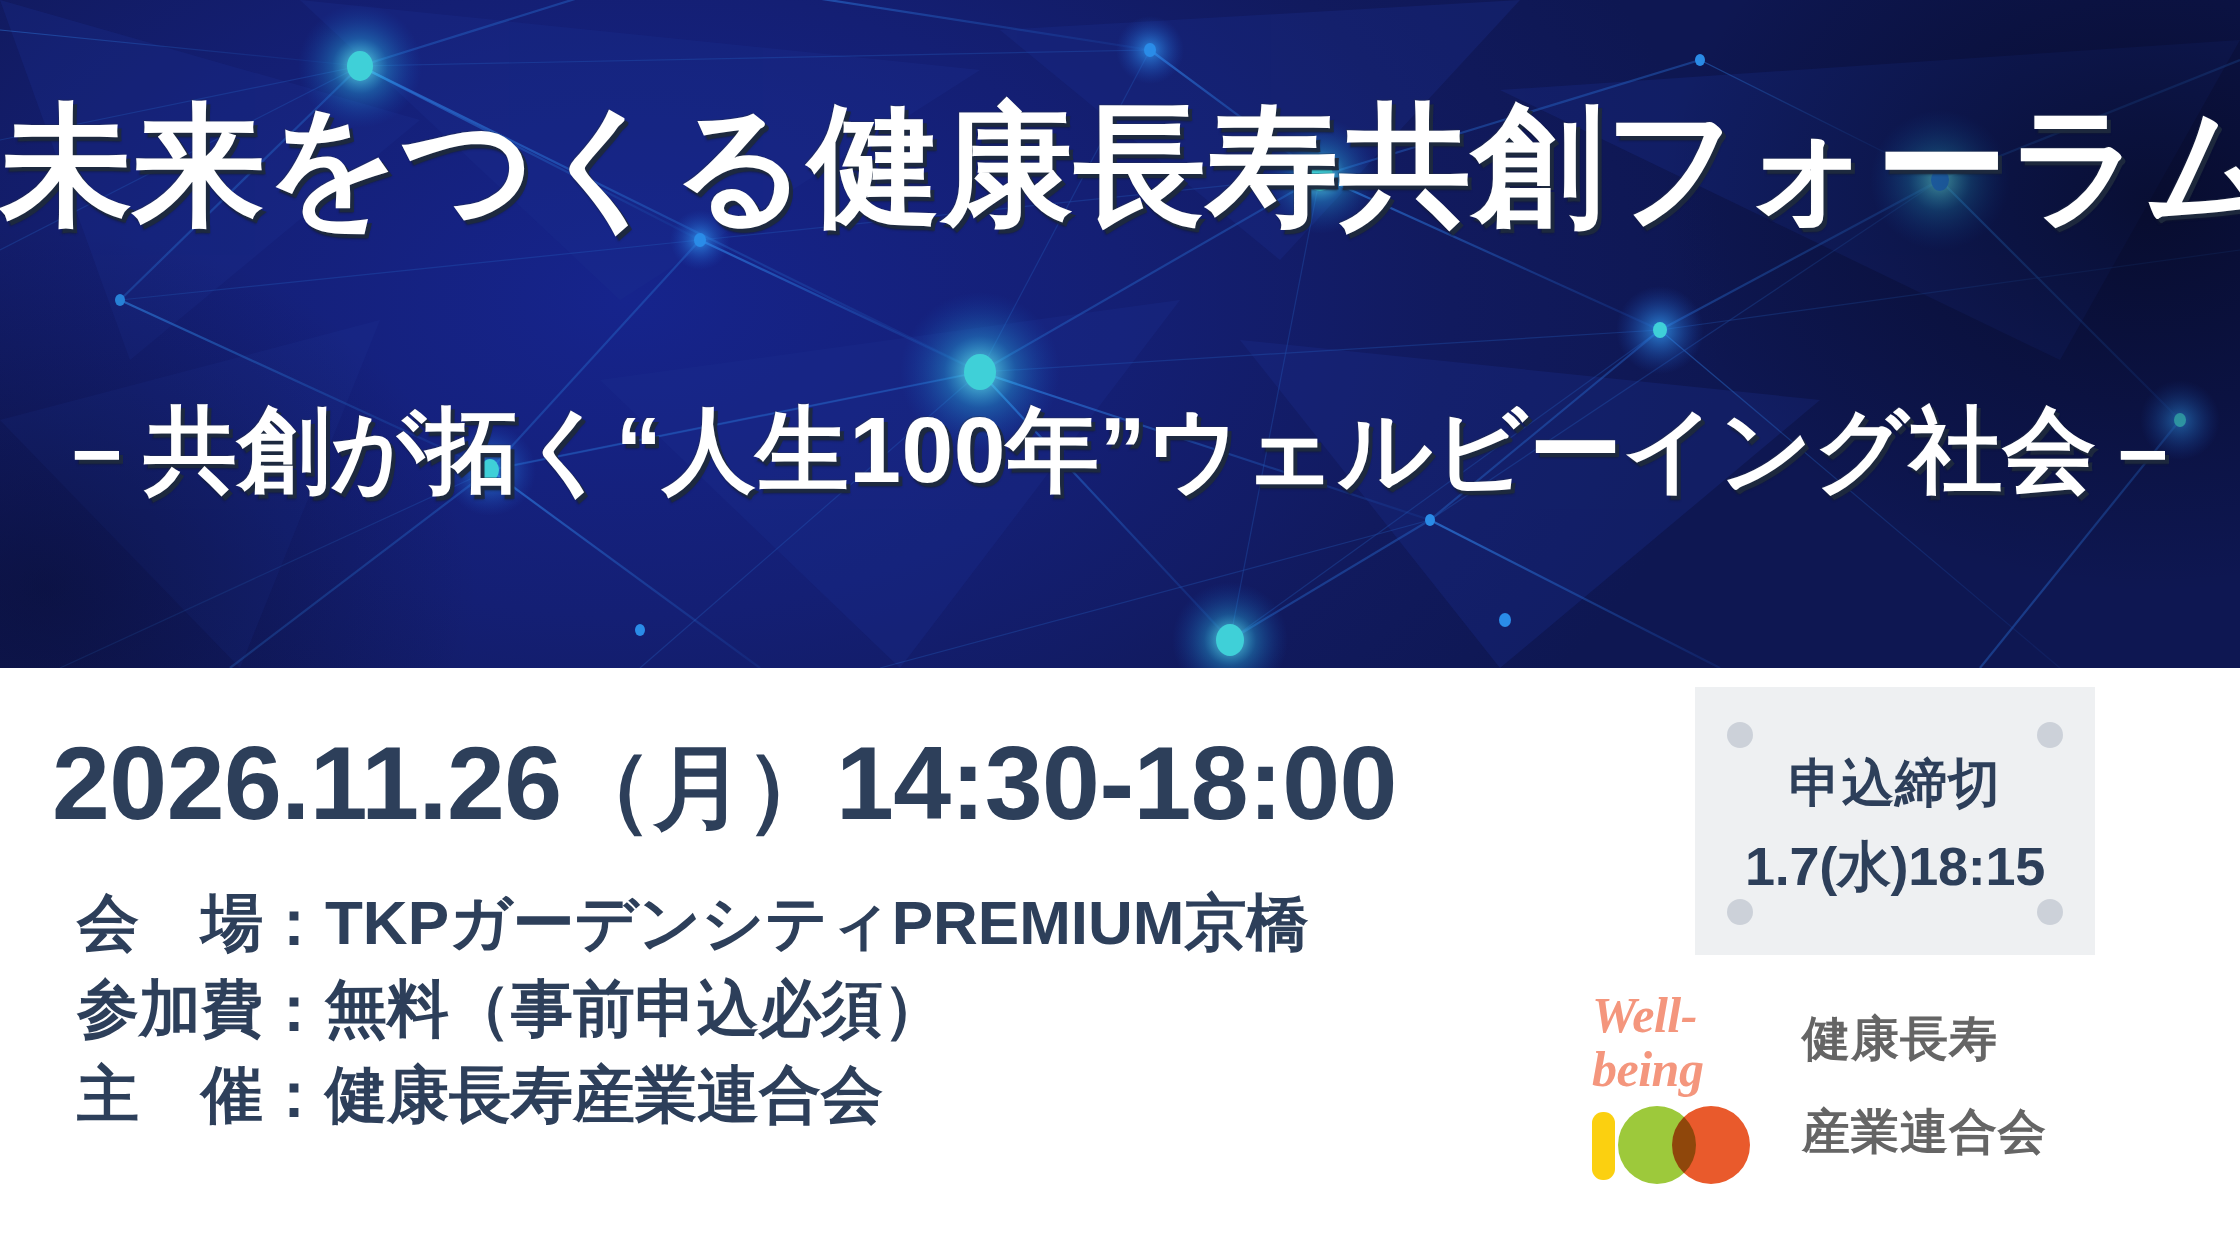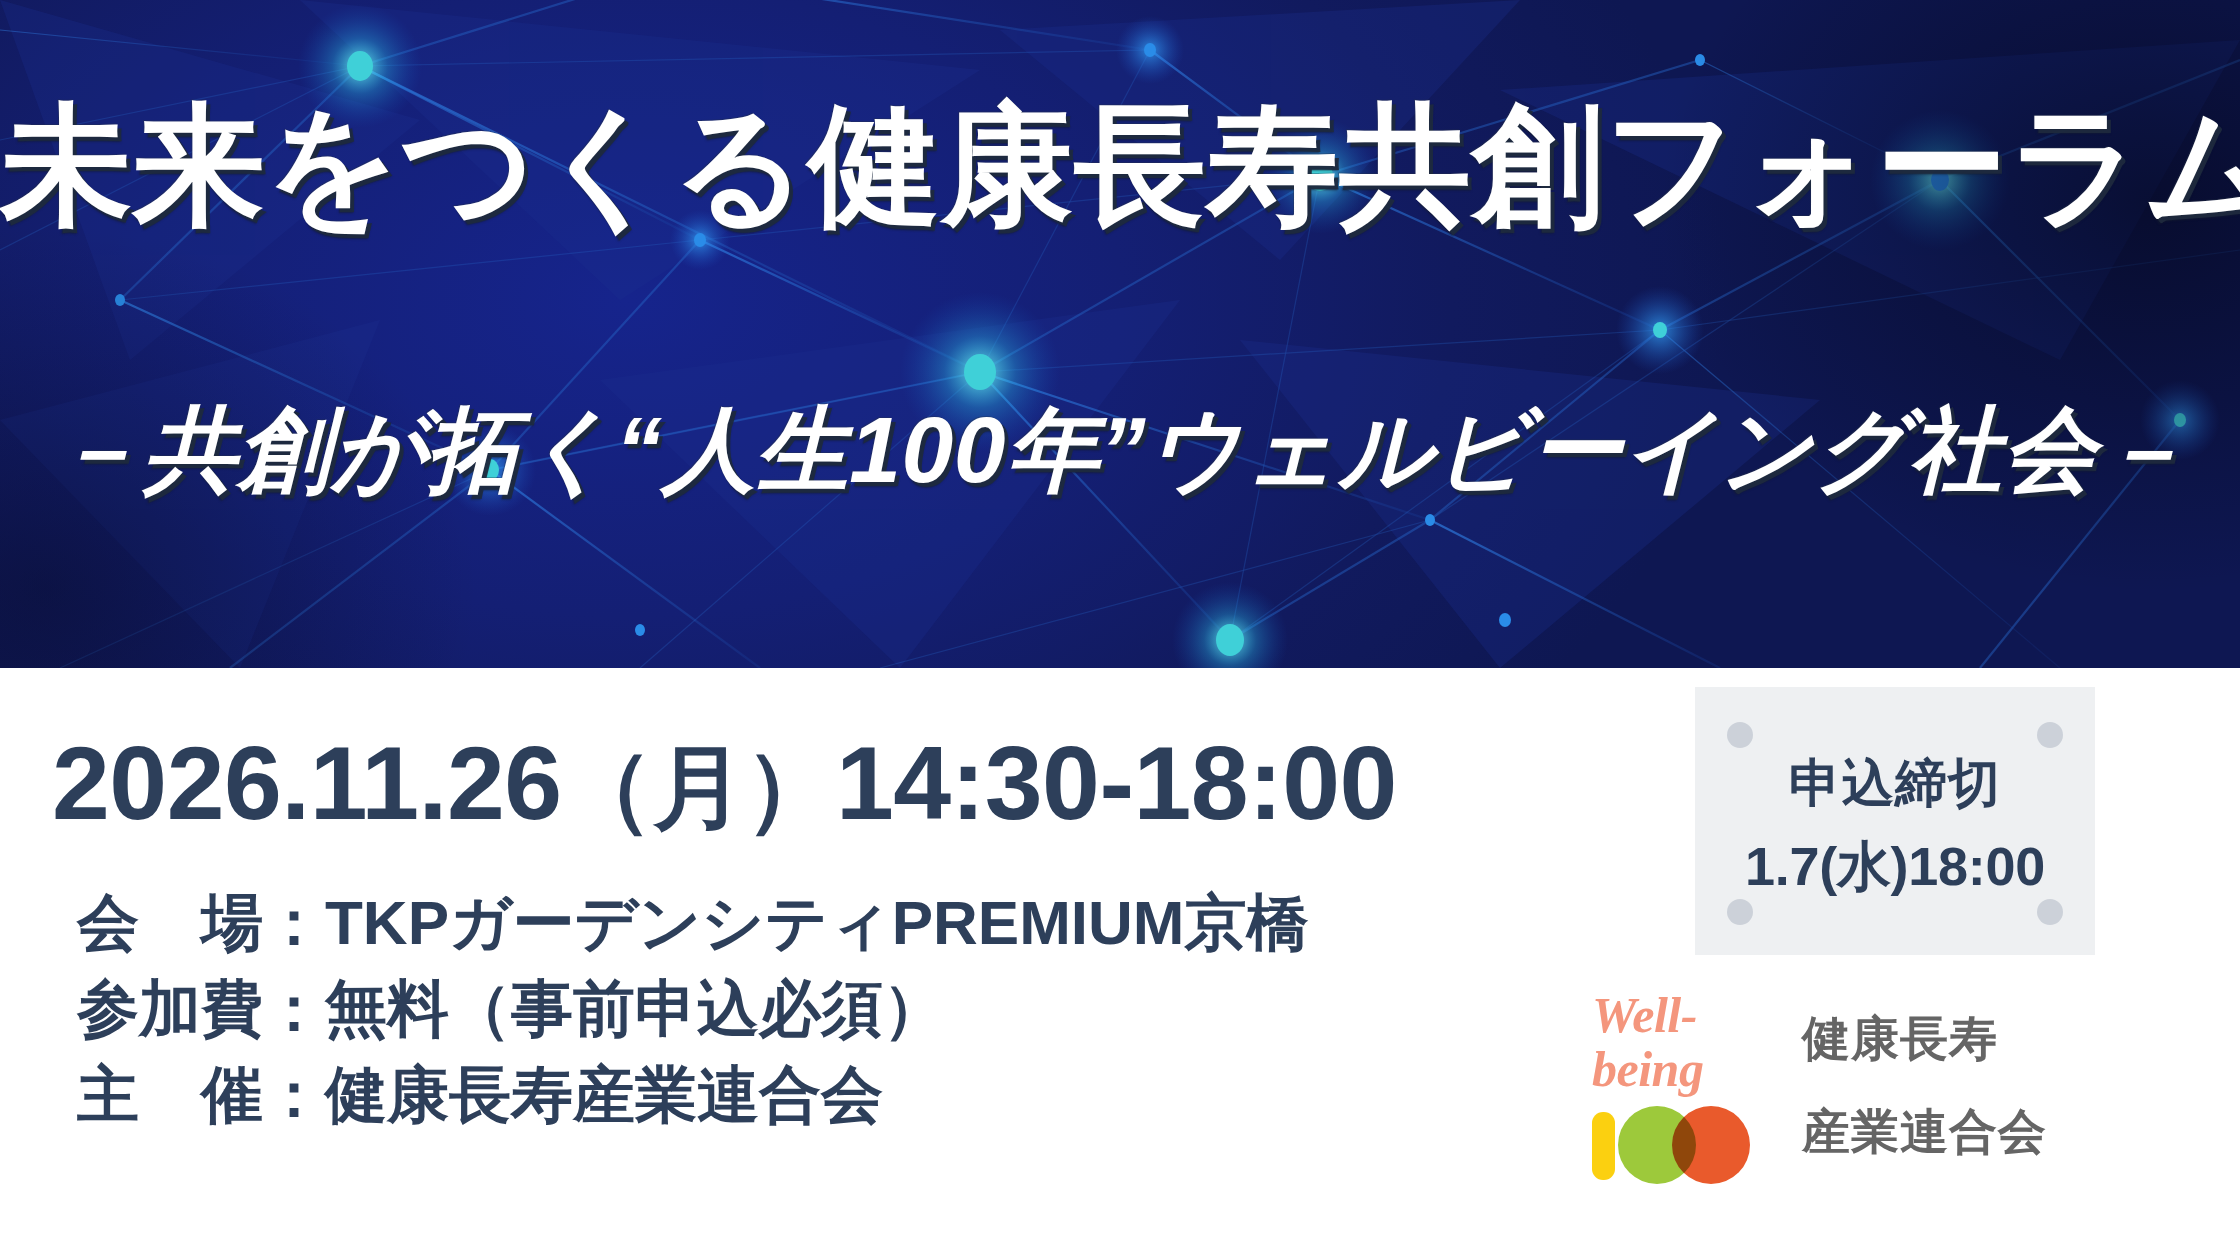--- a/index.html
+++ b/index.html
@@ -69,21 +69,20 @@
   }
   .title-main {
     top: 92px;
     font-size: 132px;
     line-height: 1.12;
   }
   .title-sub {
     top: 398px;
     font-size: 93px;
     line-height: 1.12;
-    font-style: italic;
   }
 
   
   .panel {
     position: absolute;
     left: 0;
     top: 668px;
     width: 2240px;
     height: 592px;
     background: #ffffff;
@@ -361,21 +360,21 @@
       <span class="info-row">主　催：健康長寿産業連合会</span>
     </div>
   </div>
 
   <div class="deadline">
     <span class="dl-dot tl"></span>
     <span class="dl-dot tr"></span>
     <span class="dl-dot bl"></span>
     <span class="dl-dot br"></span>
     <div class="dl-title">申込締切</div>
-    <div class="dl-date">1.7(水)18:00</div>
+    <div class="dl-date">1.7(水)18:15</div>
   </div>
 
   <div class="logo">
     <div class="logo-mark">
       <div class="wb-text">
         <div>Well-</div>
         <div>being</div>
       </div>
       <div class="wb-100">
         <span class="wb-one"></span>

